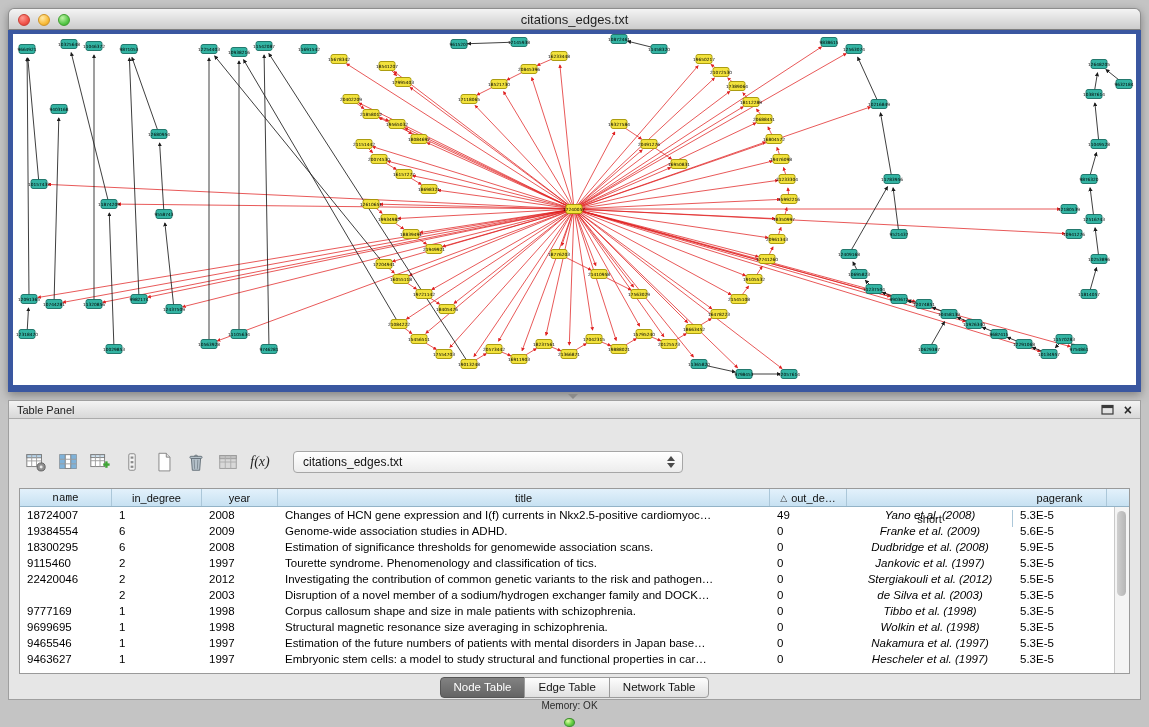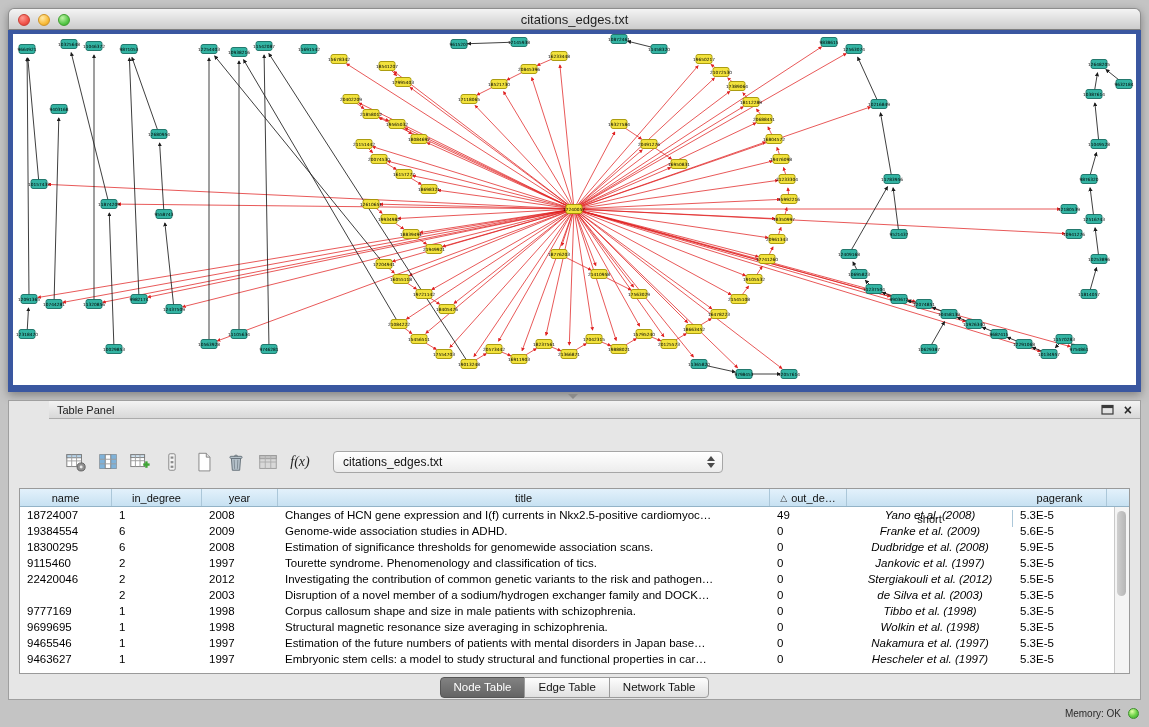--- a/index.html
+++ b/index.html
@@ -39,21 +39,21 @@
   .splitter {
     position:absolute; top:394px; left:568px;
     width:0; height:0;
     border-left:5px solid transparent; border-right:5px solid transparent;
     border-top:5px solid #8a8a8a;
   }
 
   
   .table-panel {
     position:absolute; left:8px; top:400px; width:1133px; height:300px;
-    background:#e6e6e6; border:1px solid #9f9f9f;padding-left:40px;
+    background:#e6e6e6; border:1px solid #9f9f9f;
   }
   .panel-titlebar {
     height:18px; display:flex; align-items:center; justify-content:space-between;
     padding:0 8px;
     background:linear-gradient(#f3f3f3,#d8d8d8);
     border-bottom:1px solid #ababab;
   }
   .panel-title { font-size:11px; color:#1c1c1c; }
   .panel-title-icons { display:flex; align-items:center; gap:10px; }
   .float-btn svg { display:block; }
@@ -118,21 +118,21 @@
   .tab:first-child { border-radius:4px 0 0 4px; margin-left:0; }
   .tab:last-child { border-radius:0 4px 4px 0; }
   .tab.active {
     background:linear-gradient(#828282,#646464); color:#ffffff; border-color:#565656;
   }
 
   
   .statusbar {
     position:absolute; left:0; bottom:0; width:100%; height:27px;
     display:flex; align-items:center; justify-content:flex-end;
-    padding-right:10px; gap:7px;
+    padding-right:10px; gap:7px;flex-direction:column;
   }
   .mem-label { font-size:10px; color:#2b2b2b; }
   .mem-dot {
     width:11px; height:11px; border-radius:50%;
     background:radial-gradient(circle at 35% 28%, #e4ffa9, #6fd44a 50%, #36a22c);
     border:1px solid #3c8f2c;
   }
 </style>
 </head>
 <body>
@@ -881,21 +881,21 @@
       <span>citations_edges.txt</span>
       <span class="combo-arrows">
         <span class="up"></span>
           <span class="down"></span>
       </span>
     </div>
   </div>
 
   <div class="table-wrap">
     <div class="thead" id="thead">
-        <div class="th" style="width: 92px;">
+        <div class="th" style="width: 92px; font-family: Liberation Mono, monospace;">
           <span>name</span>
         </div>
         <div class="th" style="width: 90px;">
           <span>in_degree</span>
         </div>
         <div class="th" style="width: 76px;">
           <span>year</span>
         </div>
         <div class="th" style="width: 492px;">
           <span>title</span>

